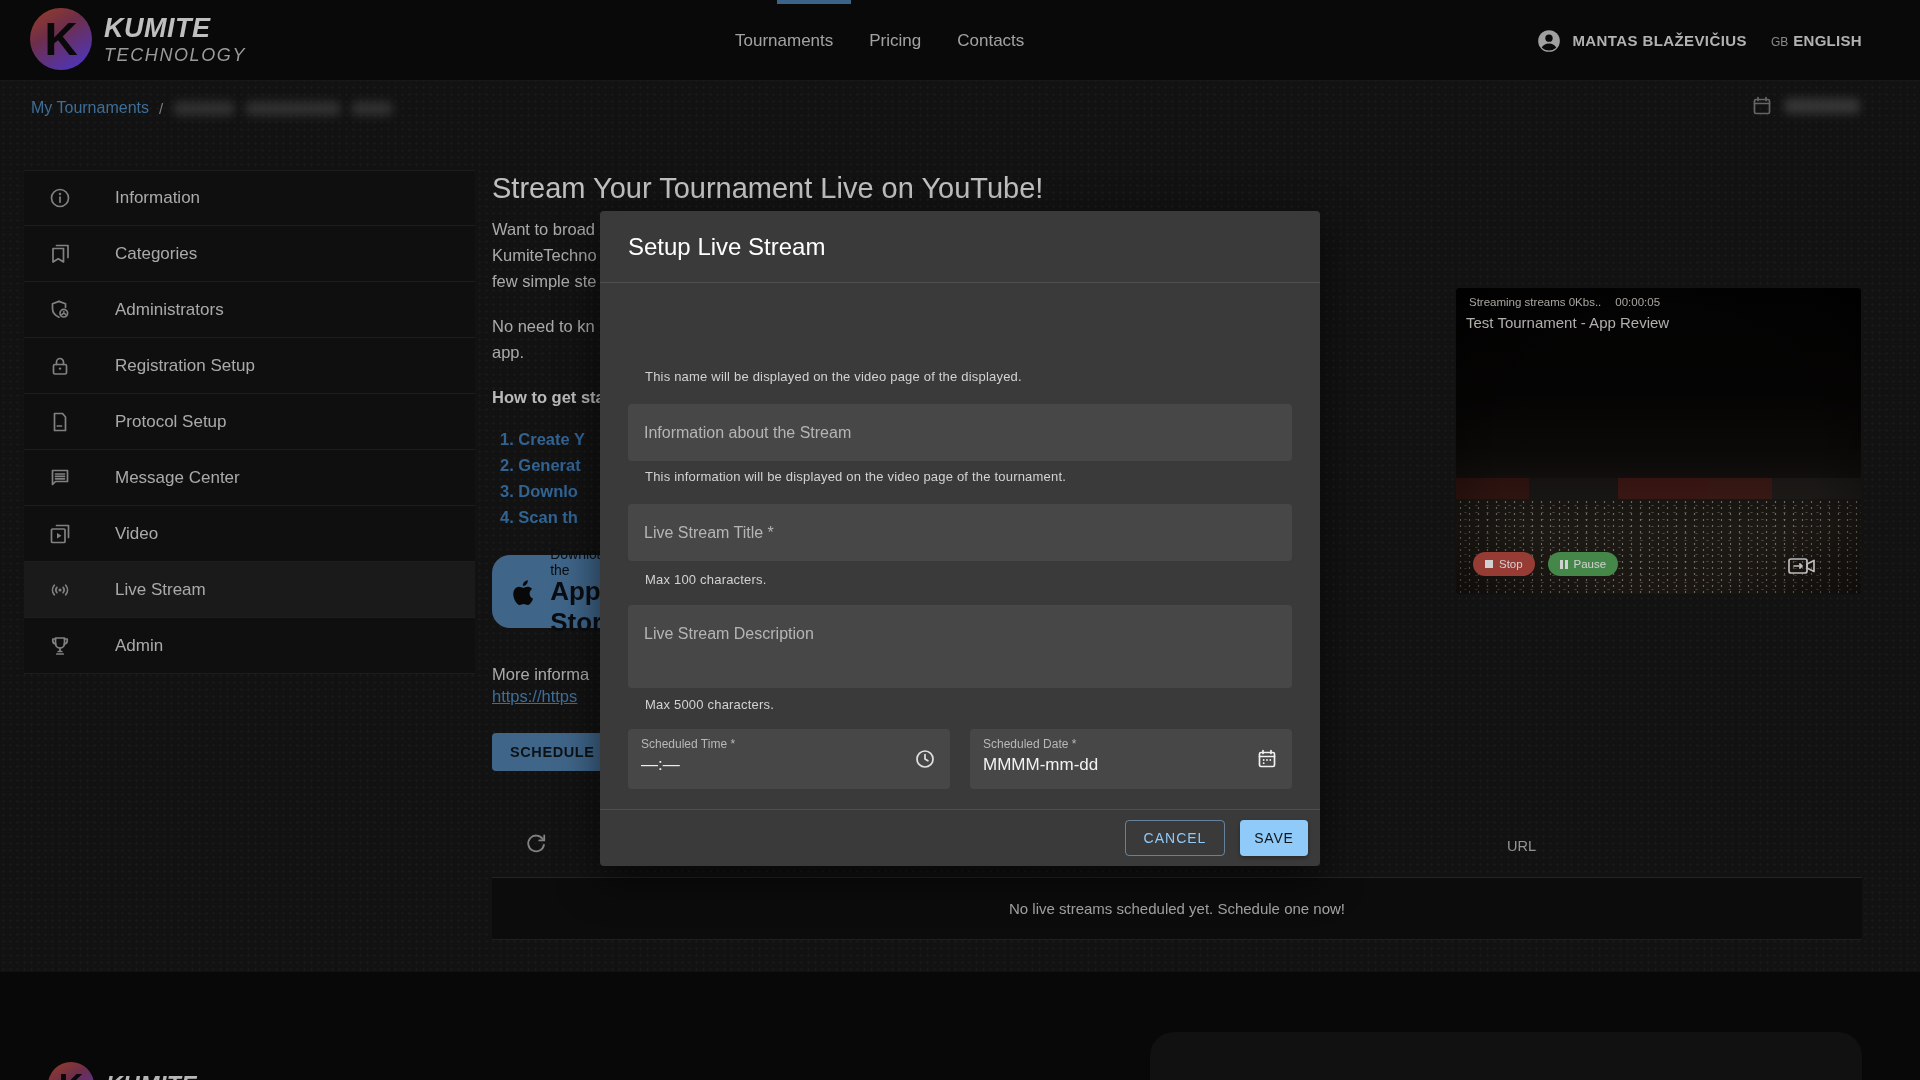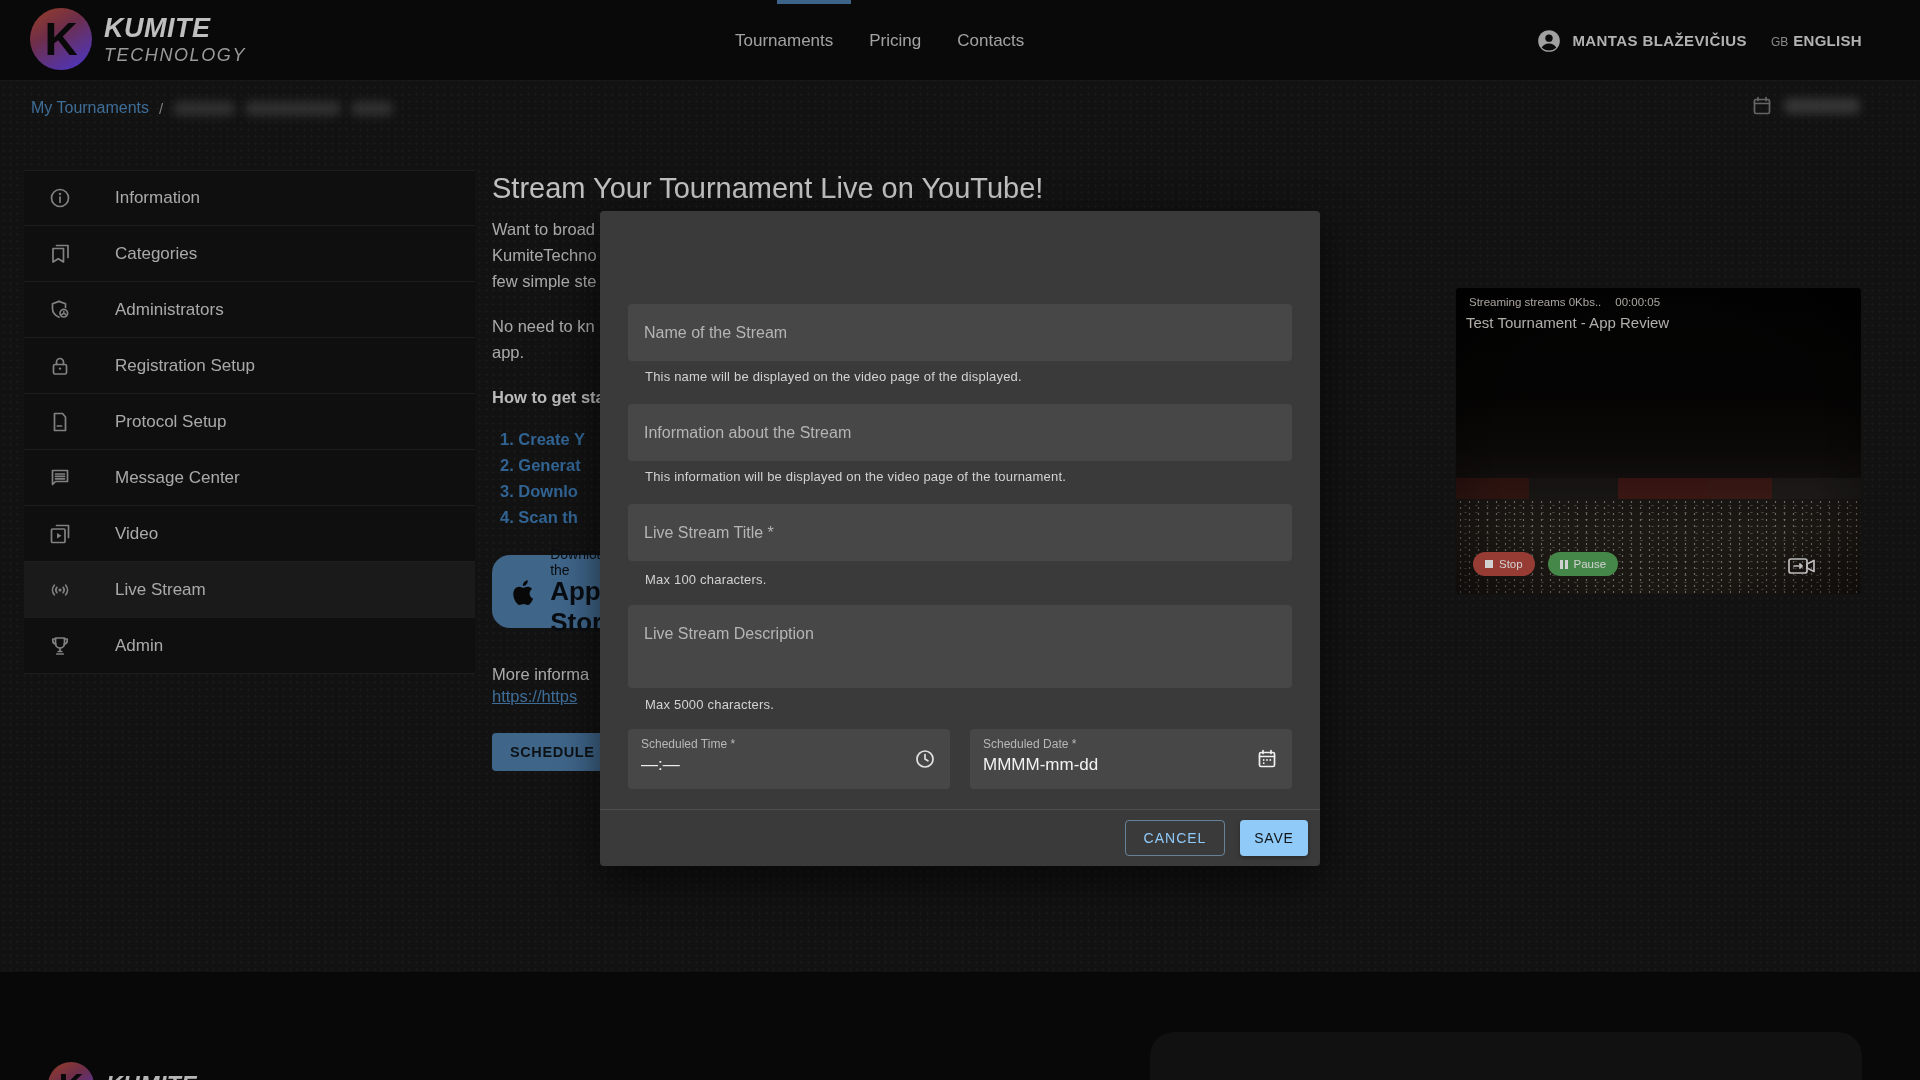--- a/index.html
+++ b/index.html
@@ -306,20 +306,32 @@
     </button>
     <button class="cam-btn">
       <svg class="ic" width="30" height="24" viewBox="0 0 30 24" style="stroke:#e6e6e6">
         <rect x="2" y="5" width="18" height="14" rx="2"></rect>
         <path d="M20 10l7-3.5v11L20 14z"></path>
         <path d="M7 12h8M15 12l-2.2-2M15 12l-2.2 2"></path>
       </svg>
     </button>
   </section>
 
+  <section class="streams">
+    <div class="tbl-head">
+      <button class="refresh-btn">
+        <svg class="ic" width="26" height="26" viewBox="0 0 24 24">
+          <path d="M18.2 6.5A7.3 7.3 0 1 0 19.3 12"></path>
+            <path d="M19.6 3.2v4.6H15"></path>
+        </svg>
+      </button>
+      <span class="th-url">URL</span>
+    </div>
+    <div class="tbl-empty">No live streams scheduled yet. Schedule one now!</div>
+  </section>
 
   <footer class="footer">
     <div class="footer-card"></div>
     <div class="footer-brand">
       <svg width="46" height="46" viewBox="0 0 62 62">
         <defs>
             <linearGradient id="lg2" x1="0" y1="0" x2=".6" y2="1">
           <stop offset="0" stop-color="#bb4c2e"></stop>
               <stop offset=".45" stop-color="#87395a"></stop>
               <stop offset="1" stop-color="#6440d4"></stop>
@@ -327,22 +339,24 @@
           </defs>
         <circle cx="31" cy="31" r="31" fill="url(#lg2)"></circle>
         <text x="31" y="47" text-anchor="middle" font-family="Liberation Sans, sans-serif" font-size="46" font-weight="800" fill="#0b0b0d">K</text>
       </svg>
       <span class="t1">KUMITE</span>
     </div>
   </footer>
 
   <div class="backdrop"></div>
   <div class="modal">
-
-    <input class="m-field" style="top: 93px;" placeholder="Name of the Stream">
+    <div class="m-header">
+      <span class="m-title">Setup Live Stream</span>
+    </div>
+
     <div class="m-help" style="top:158px">This name will be displayed on the video page of the displayed.</div>
 
     <input class="m-field" style="top: 193px;" placeholder="Information about the Stream">
     <div class="m-help" style="top:258px">This information will be displayed on the video page of the tournament.</div>
 
     <input class="m-field" style="top: 293px;" placeholder="Live Stream Title *">
     <div class="m-help" style="top:361px">Max 100 characters.</div>
 
     <textarea class="m-field" style="top: 394px; height: 83px;" placeholder="Live Stream Description"></textarea>
     <div class="m-help" style="top:486px">Max 5000 characters.</div>

